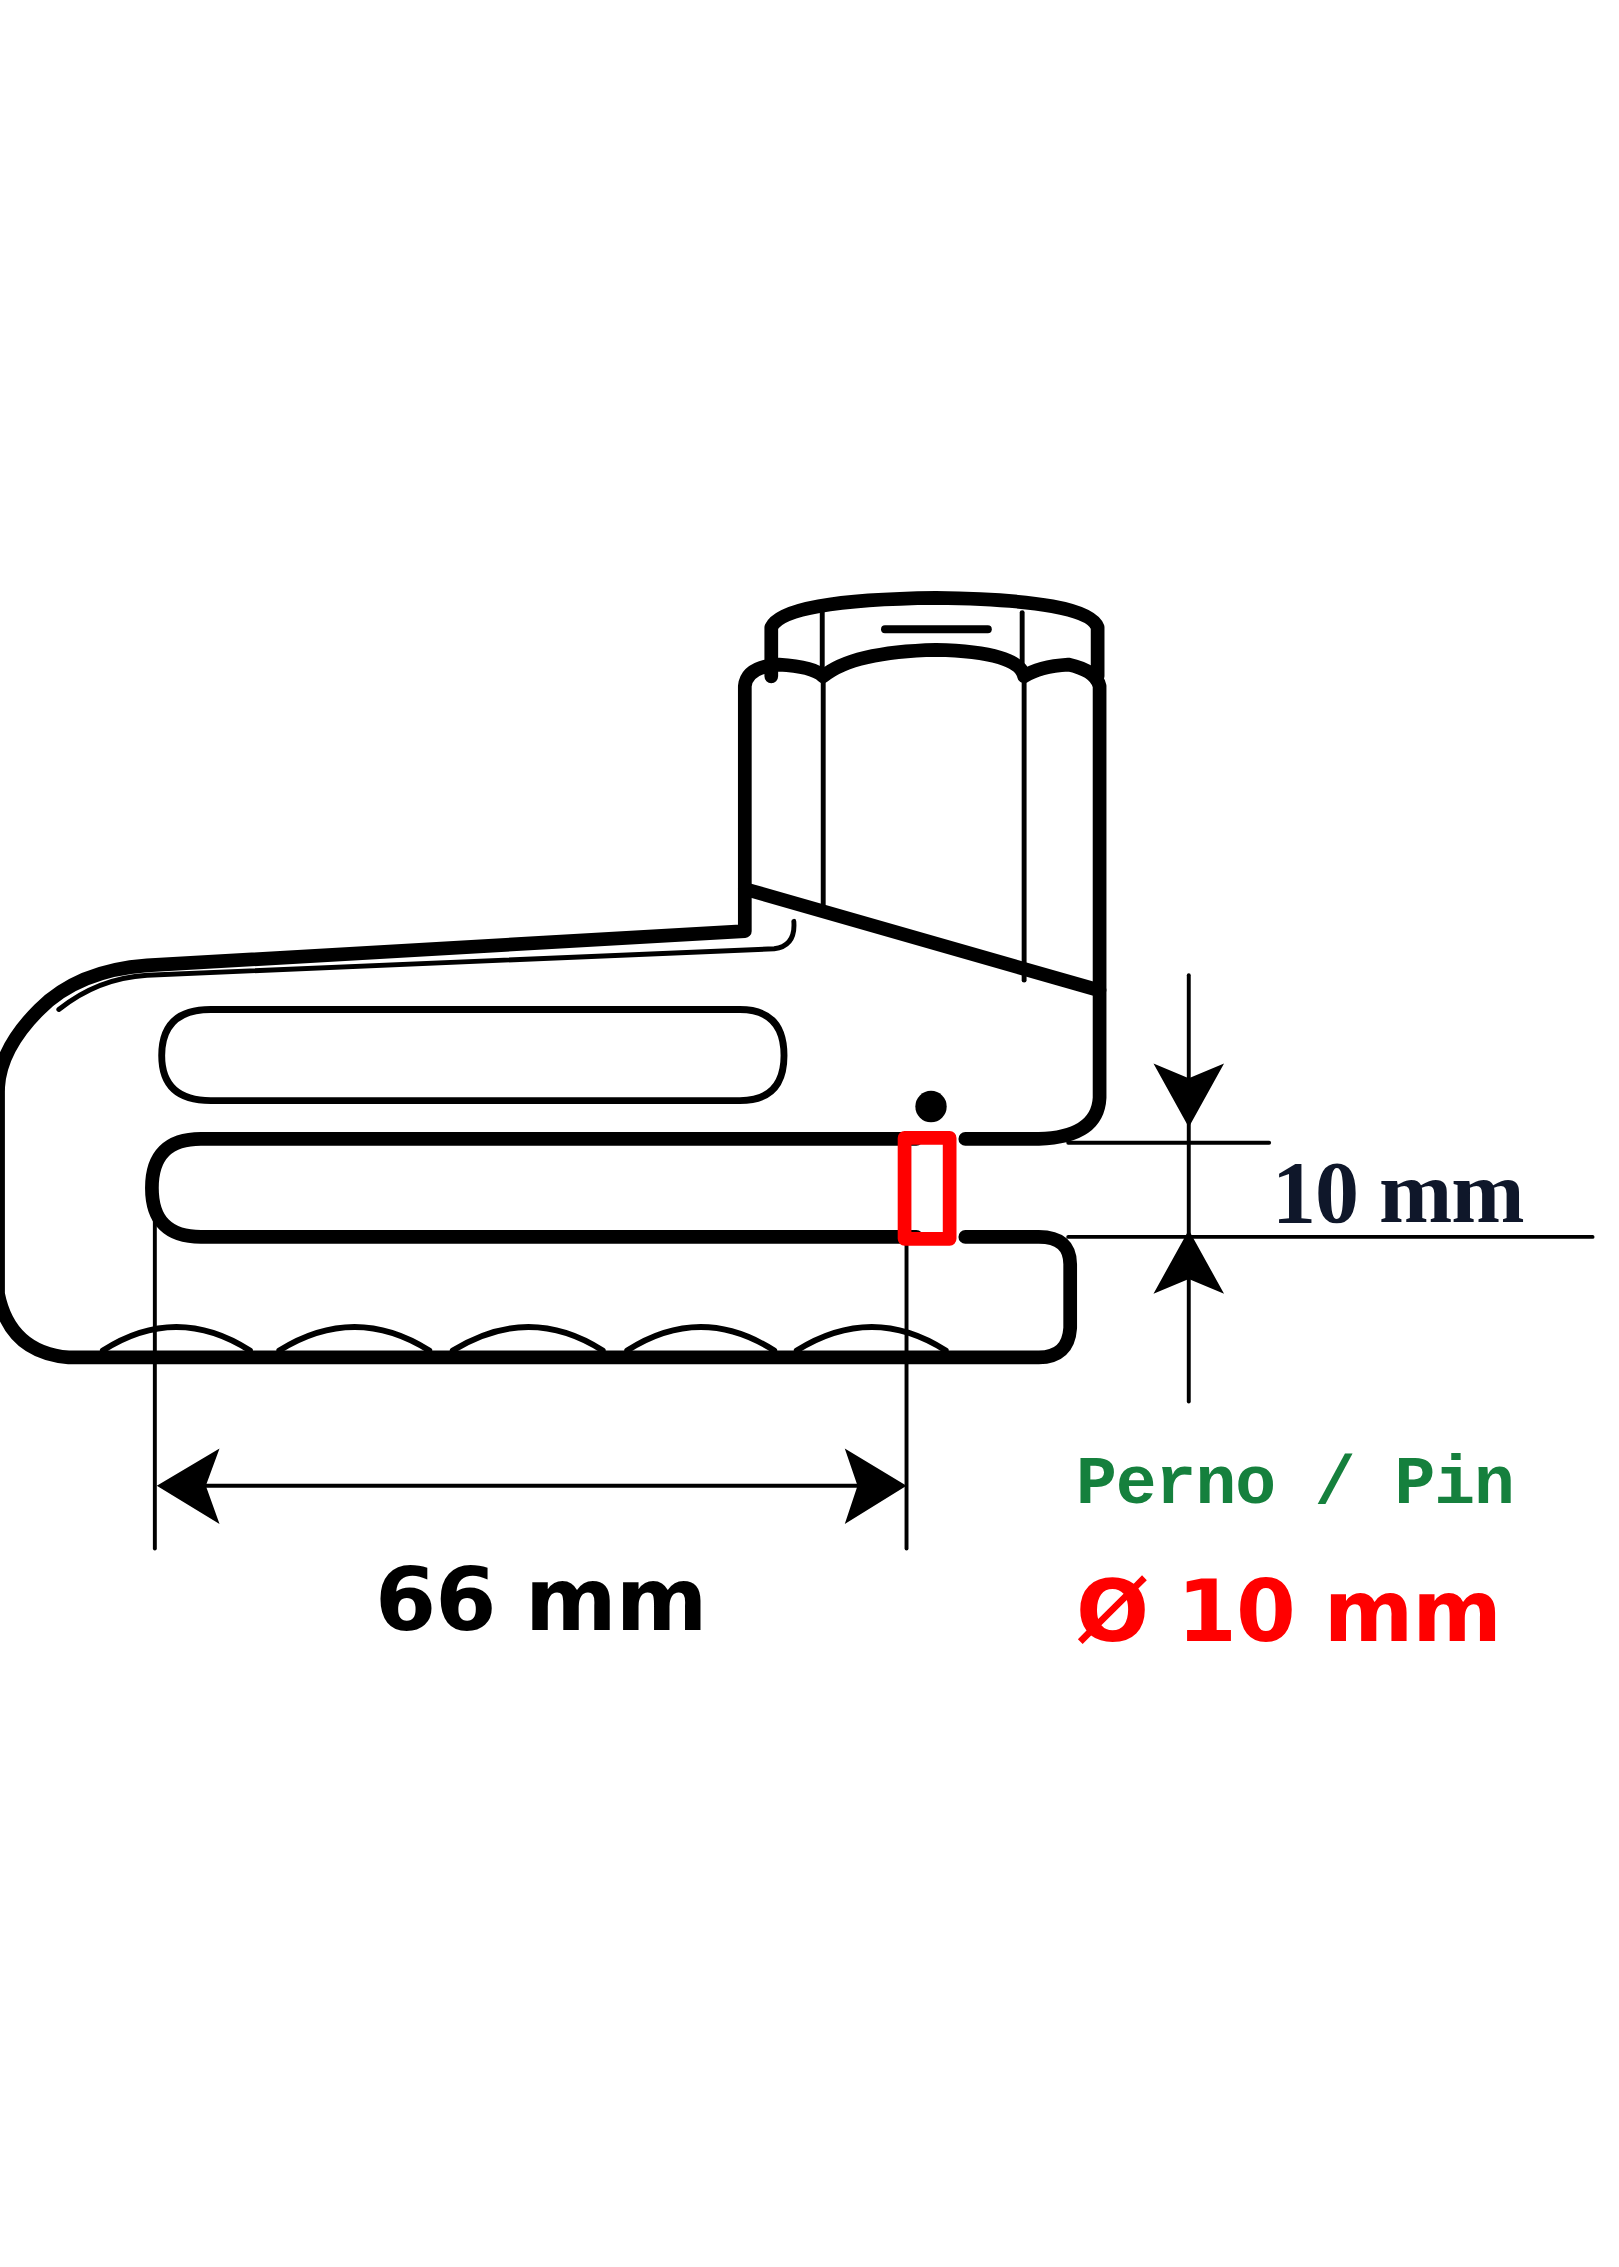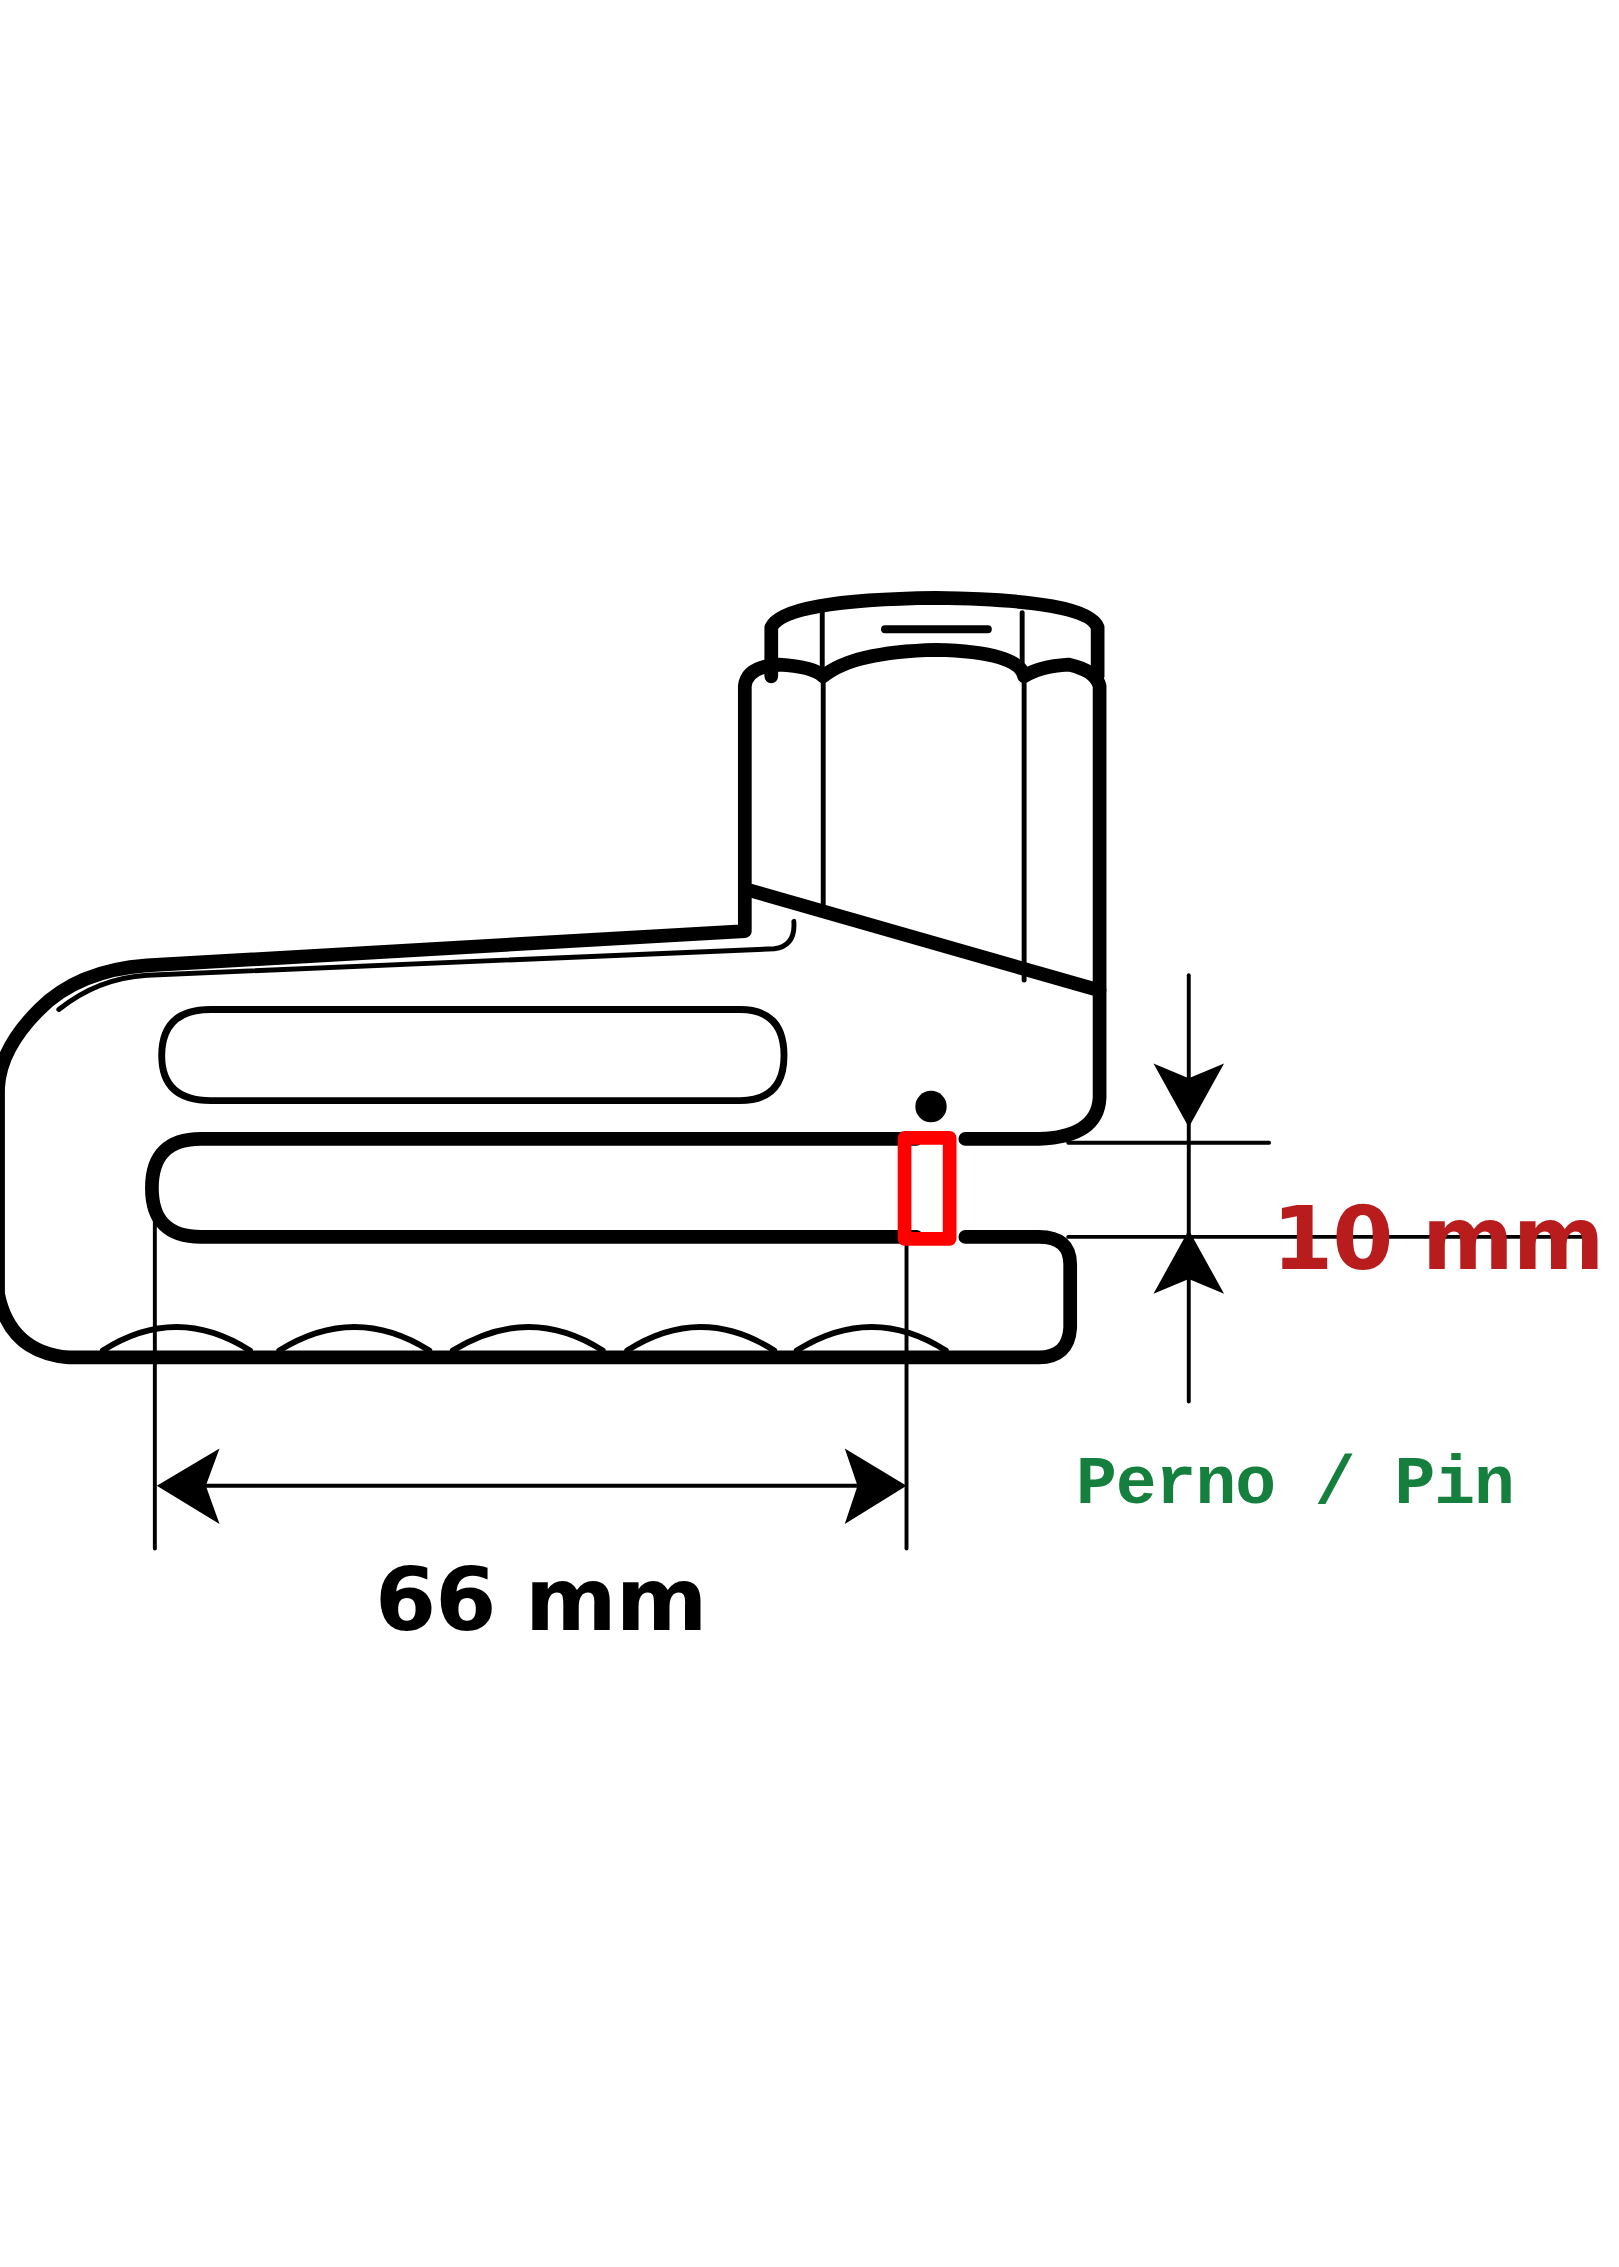--- a/index.html
+++ b/index.html
@@ -1,19 +1,19 @@
 <!DOCTYPE html>
 <html><head>
   <meta charset="utf-8">
   <style>
     html, body { margin: 0; padding: 0; background: #ffffff; }
     .canvas { position: relative; width: 1619px; height: 2267px; background: #ffffff; overflow: hidden; }
     svg.drawing { position: absolute; left: 0; top: 0; width: 1619px; height: 2267px; }
     .lbl { position: absolute; font-family: "DejaVu Sans", sans-serif; font-weight: bold; white-space: nowrap; line-height: 1; letter-spacing: -1px; }
-    .lbl-10 { left: 1272px; top: 1195px; font-size: 88px; color: #b91c1c; }
+    .lbl-10 { left: 1272px; top: 1149px; font-size: 88px; color: #0f172a; font-family: Liberation Serif, serif; }
     .lbl-66 { left: 375px; top: 1556px; font-size: 88px; color: #000; text-align: right; }
     .lbl-pin { left: 1076px; top: 1451px; font-size: 68px; color: #15803d; font-family: Liberation Mono, monospace; }
     .lbl-dia { left: 1076px; top: 1568px; font-size: 86px; color: #ff0000; }
   </style>
 </head>
 <body>
 
 <div class="canvas">
   <svg class="drawing" viewBox="0 0 1652 2313" xmlns="http://www.w3.org/2000/svg">
     <g fill="none" stroke="#000" stroke-linecap="round" stroke-linejoin="round">
@@ -69,14 +69,15 @@
         <path d="M925,1516 L862,1478 L875,1516 L862,1555 Z" fill="#000" stroke="none"></path>
       </g>
 
       <rect x="923" y="1161" width="46" height="103" fill="none" stroke="#ff0000" stroke-width="14"></rect>
     </g>
   </svg>
 
   <div class="lbl lbl-10">10 mm</div>
   <div class="lbl lbl-66">66 mm</div>
   <div class="lbl lbl-pin">Perno / Pin</div>
+  <div class="lbl lbl-dia">Ø 10 mm</div>
 </div>
 
 
 </body></html>

